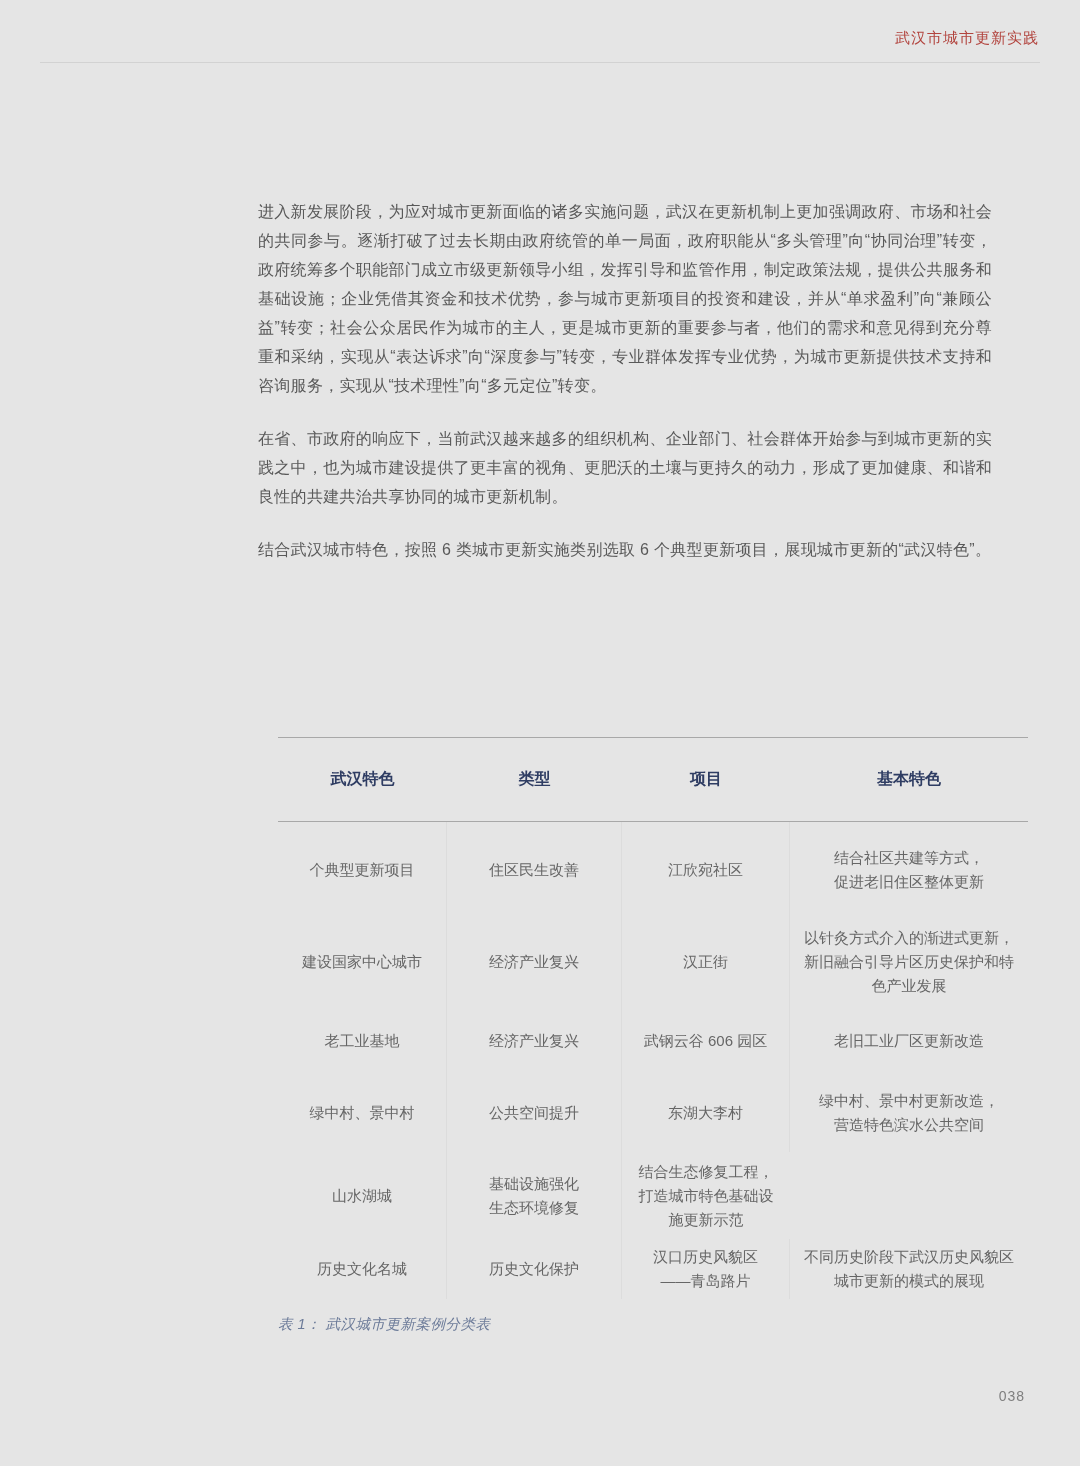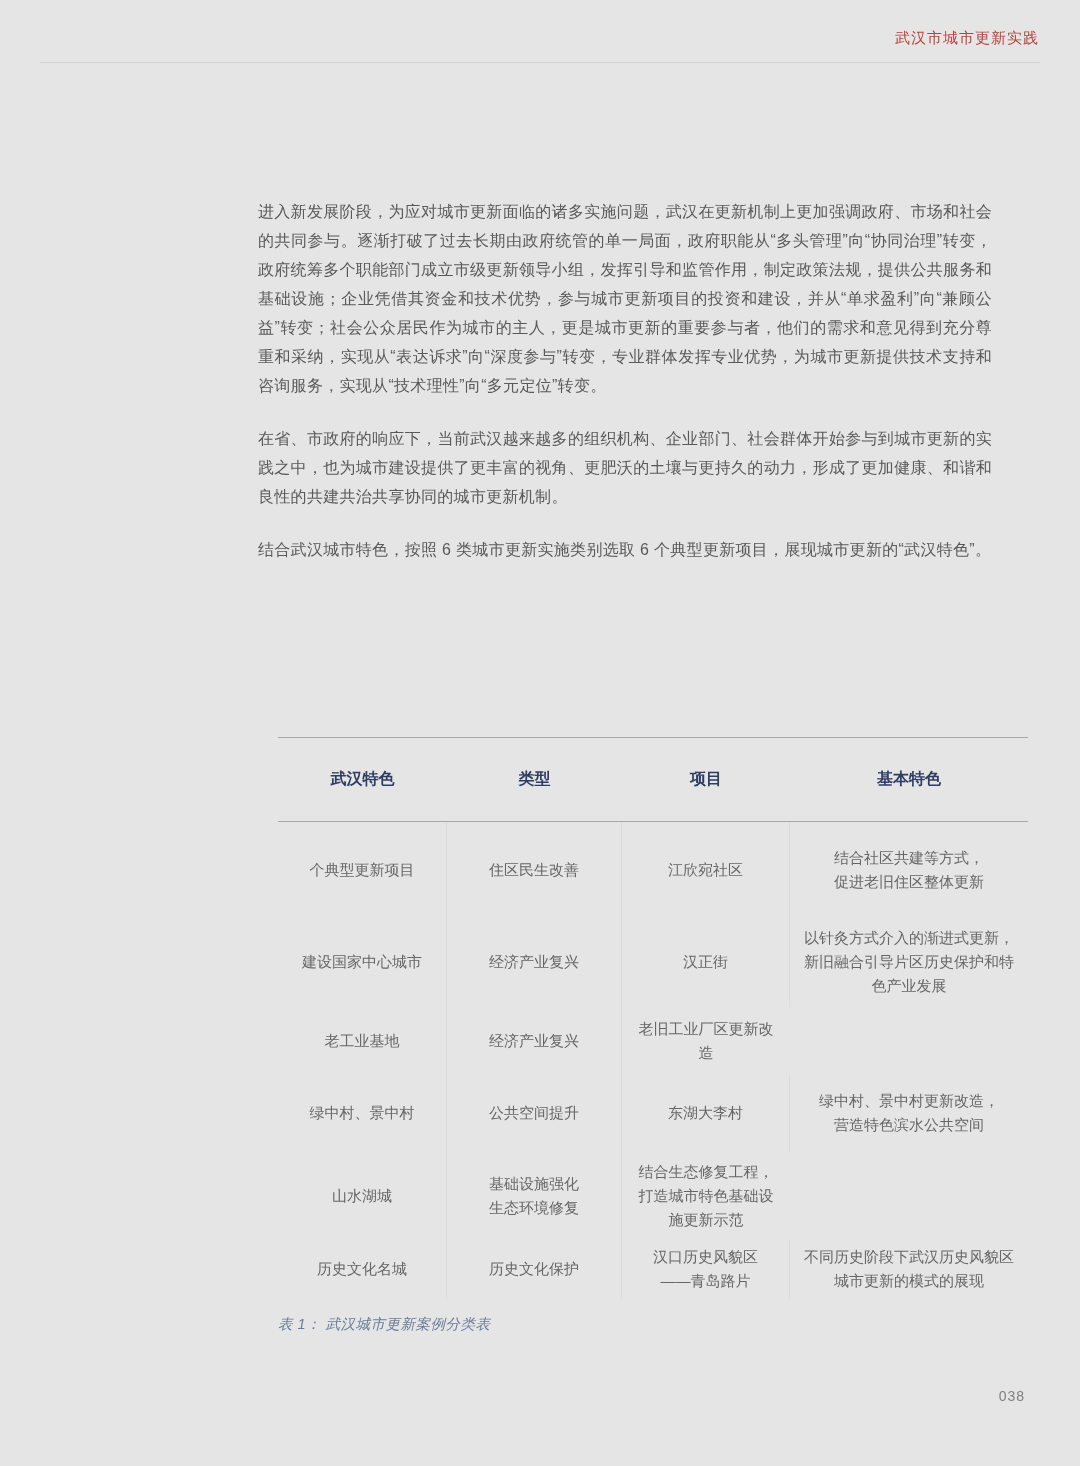--- a/index.html
+++ b/index.html
@@ -95,20 +95,21 @@
       </div>
       <div class="tr">
         <div class="td">建设国家中心城市</div>
         <div class="td">经济产业复兴</div>
         <div class="td">汉正街</div>
         <div class="td">以针灸方式介入的渐进式更新，新旧融合引导片区历史保护和特色产业发展</div>
       </div>
       <div class="tr">
         <div class="td">老工业基地</div>
         <div class="td">经济产业复兴</div>
+        <div class="td">武钢云谷 606 园区</div>
         <div class="td">老旧工业厂区更新改造</div>
       </div>
       <div class="tr">
         <div class="td">绿中村、景中村</div>
         <div class="td">公共空间提升</div>
         <div class="td">东湖大李村</div>
         <div class="td">绿中村、景中村更新改造，
 营造特色滨水公共空间</div>
       </div>
       <div class="tr">

